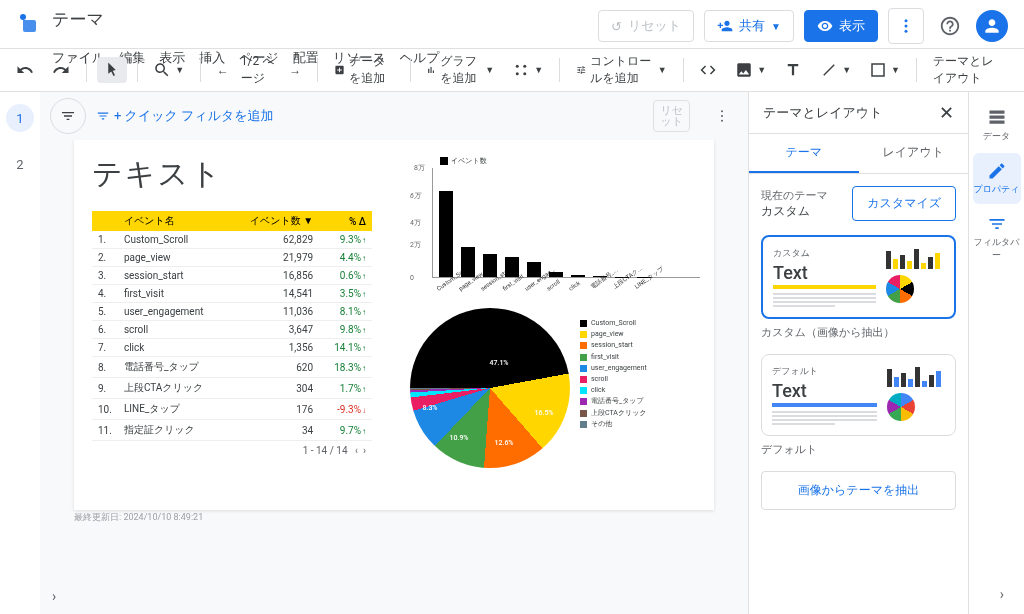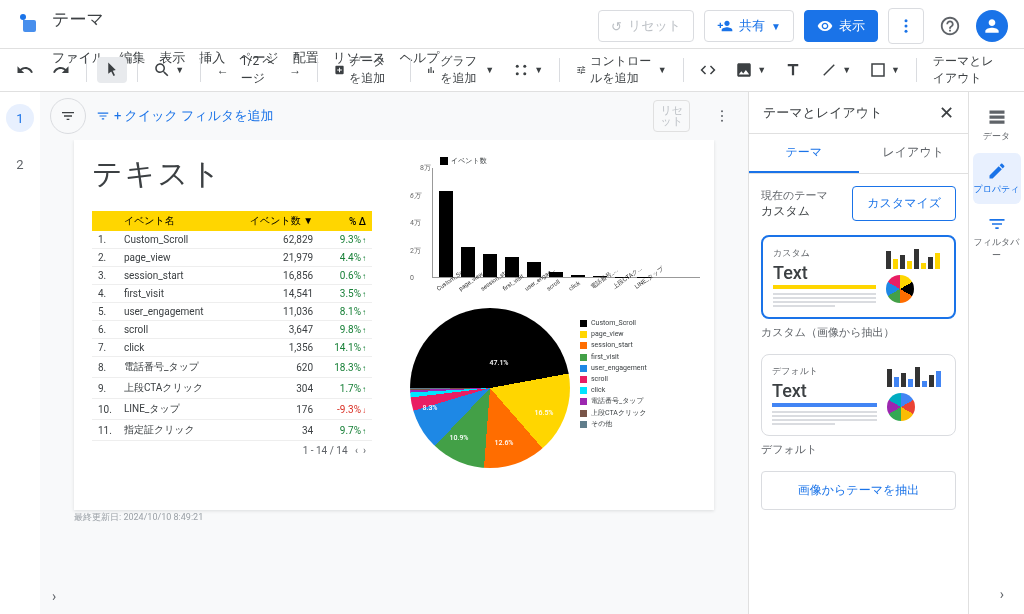--- a/index.html
+++ b/index.html
@@ -379,24 +379,24 @@
                 <div class="bar-x" style="left: 134px; bottom: -16px;">click</div>
                 <div class="bar" style="left: 160px; height: 0.8525px;"></div>
                 <div class="bar-x" style="left: 156px; bottom: -16px;">電話番号_...</div>
                 <div class="bar" style="left: 182px; height: 0.418px;"></div>
                 <div class="bar-x" style="left: 178px; bottom: -16px;">上段CTAク...</div>
                 <div class="bar" style="left: 204px; height: 0.242px;"></div>
                 <div class="bar-x" style="left: 200px; bottom: -16px;">LINE_タップ</div>
               </div>
           <div id="yticks"></div>
         <div class="ylab" style="left: 6px; top: 122px;">0</div>
-              <div class="ylab" style="left: 6px; top: 95px;">2万</div>
+              <div class="ylab" style="left: 6px; top: 89px;">2万</div>
               <div class="ylab" style="left: 6px; top: 67px;">4万</div>
               <div class="ylab" style="left: 6px; top: 39.5px; font-style: italic;">6万</div>
-              <div class="ylab" style="left: 16px; top: 12px;">8万</div>
+              <div class="ylab" style="left: 10px; top: 12px;">8万</div>
             </div>
 
         <div class="pie-wrap">
           <div class="pie" id="pie" style="background: conic-gradient(rgb(0, 0, 0) 0%, rgb(0, 0, 0) 47.1%, rgb(255, 214, 0) 47.1%, rgb(255, 214, 0) 63.6%, rgb(255, 109, 0) 63.6%, rgb(255, 109, 0) 76.2%, rgb(67, 160, 71) 76.2%, rgb(67, 160, 71) 87.1%, rgb(30, 136, 229) 87.1%, rgb(30, 136, 229) 95.4%, rgb(233, 30, 99) 95.4%, rgb(233, 30, 99) 98.1%, rgb(0, 229, 255) 98.1%, rgb(0, 229, 255) 99.1%, rgb(156, 39, 176) 99.1%, rgb(156, 39, 176) 99.6%, rgb(121, 85, 72) 99.6%, rgb(121, 85, 72) 99.8%, rgb(96, 125, 139) 99.8%, rgb(96, 125, 139) 100%);">
                 <div class="pie-label" style="left: 95px; top: 85px; transform: rotate(90deg);">47.1%</div>
                 <div class="pie-label" style="left: 45px; top: 130px; transform: rotate(90deg);">16.5%</div>
                 <div class="pie-label" style="left: 15px; top: 90px; transform: rotate(90deg);">12.6%</div>
                 <div class="pie-label" style="left: 20px; top: 45px; transform: rotate(90deg);">10.9%</div>
                 <div class="pie-label" style="left: 52px; top: 16px; transform: rotate(90deg);">8.3%</div>
               </div>

